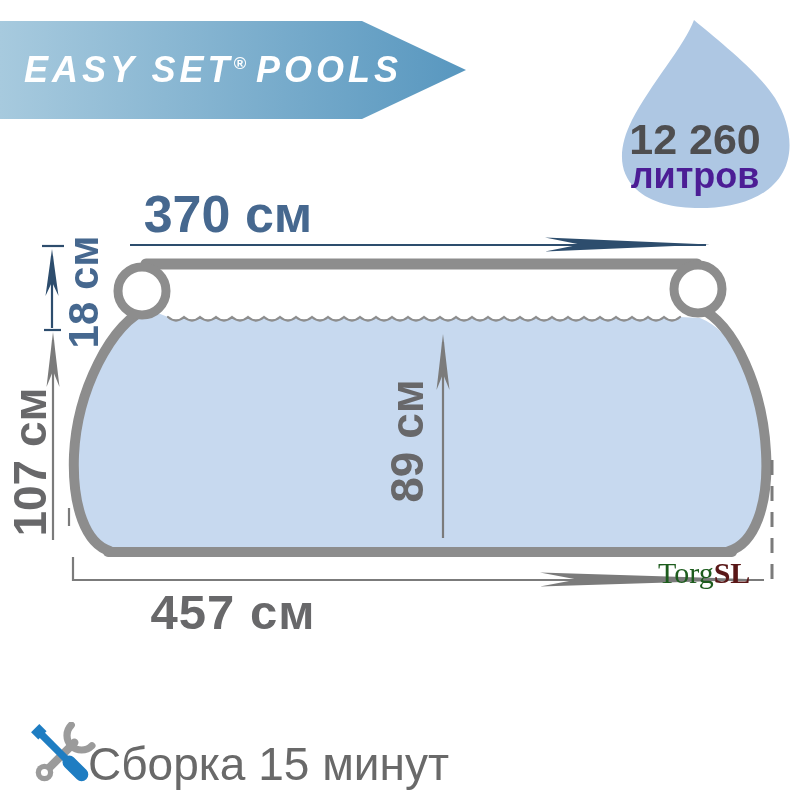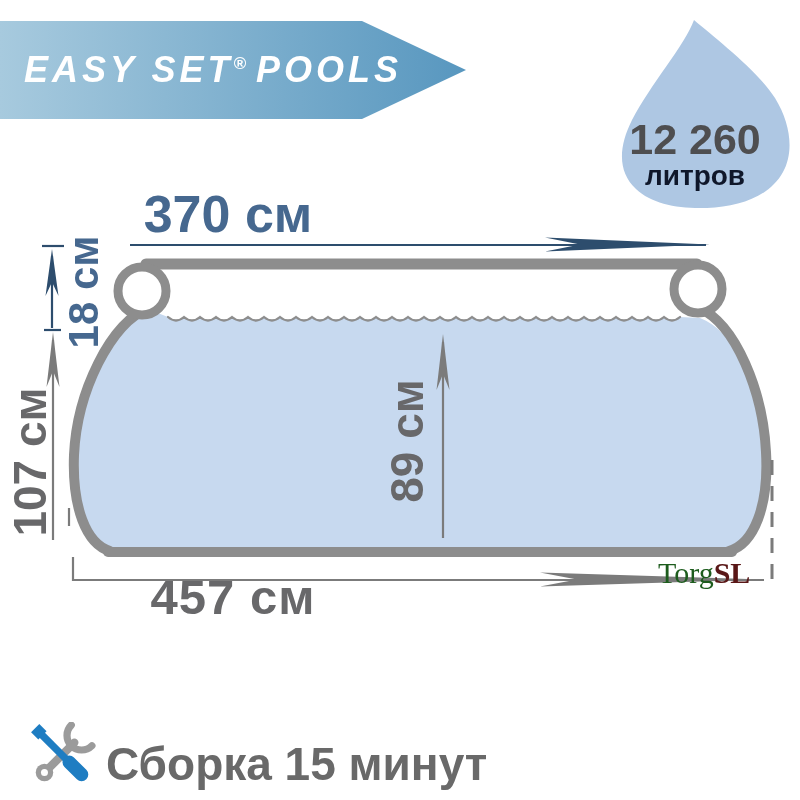--- a/index.html
+++ b/index.html
@@ -13,26 +13,26 @@
   .dim-gray{color:#68686a;font-weight:bold;}
   .f44{font-size:52px;}
   .f42{font-size:42px;}
   .f46{font-size:46px;}
   .f49{font-size:49px;letter-spacing:1px;}
   .banner-label{left:24px;top:70px;transform:translateY(-50%);white-space:nowrap;
     color:#ffffff;font-weight:bold;font-style:italic;font-size:36px;letter-spacing:4px;}
   .reg-mark{font-size:17px;vertical-align:super;letter-spacing:0;}
   .brand-suffix{margin-left:10px;}
   .vol-value{left:695px;top:139px;font-size:43px;font-weight:bold;color:#4e4e50;}
-  .vol-unit{left:695px;top:176px;font-size:28px;font-weight:600;color:#0f172a;text-align:right;}
+  .vol-unit{left:695px;top:176px;font-size:36px;font-weight:600;color:#4c1d95;text-align:right;}
   .watermark{left:658px;top:556px;font-family:"Liberation Serif",serif;font-size:30px;white-space:nowrap;}
   .wm-green{color:#1d5c1d;}
   .wm-red{color:#591717;font-weight:bold;}
-  .assembly-text{left:106px;top:764px;transform:translateY(-50%);white-space:nowrap;
-    font-size:46px;font-weight:bold;color:#696969;}
+  .assembly-text{left:88px;top:764px;transform:translateY(-50%);white-space:nowrap;
+    font-size:46px;font-weight:normal;color:#696969;}
 </style>
 </head>
 <body>
 
 <div class="canvas">
 
   <svg class="layer" width="800" height="800" viewBox="0 0 800 800">
     <defs>
       <linearGradient id="bannerGrad" x1="0" y1="0" x2="1" y2="0">
         <stop offset="0" stop-color="#a7cade"></stop>
@@ -84,21 +84,21 @@
     <span>EASY SET</span><span class="reg-mark">®</span><span class="brand-suffix">POOLS</span>
   </div>
 
   <div class="abs center vol-value">12 260</div>
   <div class="abs center vol-unit">литров</div>
 
   <div class="abs center dim-blue f44" style="left:228px;top:214px;">370 см</div>
   <div class="abs vlabel dim-blue f42" style="left:84px;top:292px;">18 см</div>
   <div class="abs vlabel dim-gray f46" style="left:30px;top:462px;">107 см</div>
   <div class="abs vlabel dim-gray f46" style="left:407px;top:441px;">89 см</div>
-  <div class="abs center dim-gray f49" style="left:233px;top:597px;">457 см</div>
+  <div class="abs center dim-gray f49" style="left:233px;top:612px;">457 см</div>
 
   <div class="abs watermark">
     <span class="wm-green">Torg</span><span class="wm-red">SL</span>
   </div>
 
   <svg class="abs" style="left:28px;top:722px;" width="68" height="66" viewBox="0 0 64 64">
     <g stroke="#9b9b9b" fill="#9b9b9b">
       <path d="M41 3 A12 12 0 1 0 61 23" fill="none" stroke-width="7" stroke-linecap="round"></path>
       <line x1="44" y1="20" x2="20" y2="44" stroke-width="8" stroke-linecap="round"></line>
       <circle cx="15" cy="49" r="8.5" stroke="none"></circle>

